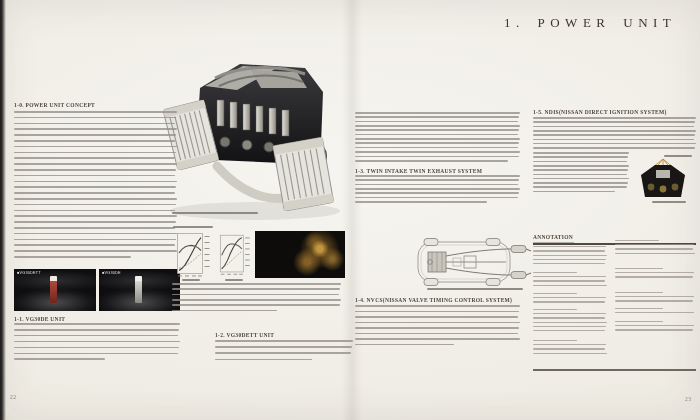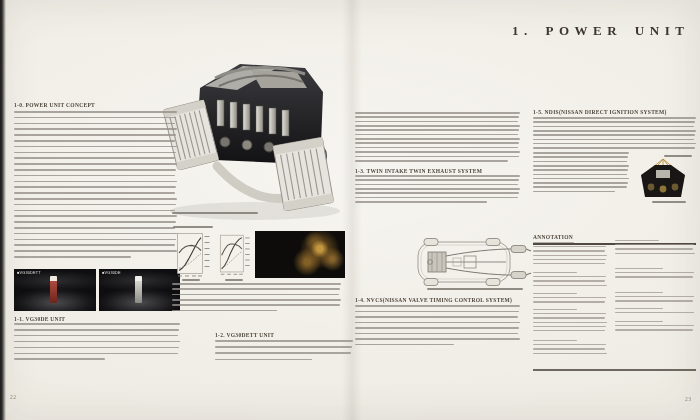--- a/index.html
+++ b/index.html
@@ -9,21 +9,21 @@
     background:
       radial-gradient(ellipse 120% 90% at 48% 40%, rgba(255,255,255,.45), rgba(255,255,255,0) 70%),
       #efece4;
     box-shadow: inset 0 0 40px rgba(70,62,48,.10);
     font-family:"Liberation Serif", serif;
   }
   .spine{position:absolute;left:0;top:0;width:6px;height:420px;
     background:linear-gradient(90deg,#1b1a19 0,#33312e 35%,rgba(70,66,60,0) 100%);}
   .gutter{position:absolute;left:342px;top:0;width:20px;height:420px;
     background:linear-gradient(90deg,rgba(0,0,0,0),rgba(80,70,55,.09) 50%,rgba(0,0,0,0));}
-  .title{position:absolute;left:496px;top:7px;margin:16px;font-weight:bold;
+  .title{position:absolute;left:496px;top:7px;margin:8px;font-weight:normal;
     font-size:13px;letter-spacing:5.5px;word-spacing:4px;color:#3e362e;white-space:nowrap;}
   .pagenum{position:absolute;font-size:5.5px;color:#85807a;letter-spacing:.5px;}
   .heading{position:absolute;font-size:5.5px;font-weight:bold;letter-spacing:.3px;
     color:#4e463c;white-space:nowrap;font-family:"Liberation Serif",serif;}
   .tl{position:absolute;height:1.7px;background:#96908a;opacity:.8;border-radius:1px;}
   .tl.note{height:1.3px;background:#9d978f;opacity:.75;}
   .tl.cap{height:1.5px;background:#7f7a72;opacity:.85;}
   .rule{position:absolute;background:#4f4942;}
   .ephoto{position:absolute;width:82px;height:42px;top:269px;
     background:

